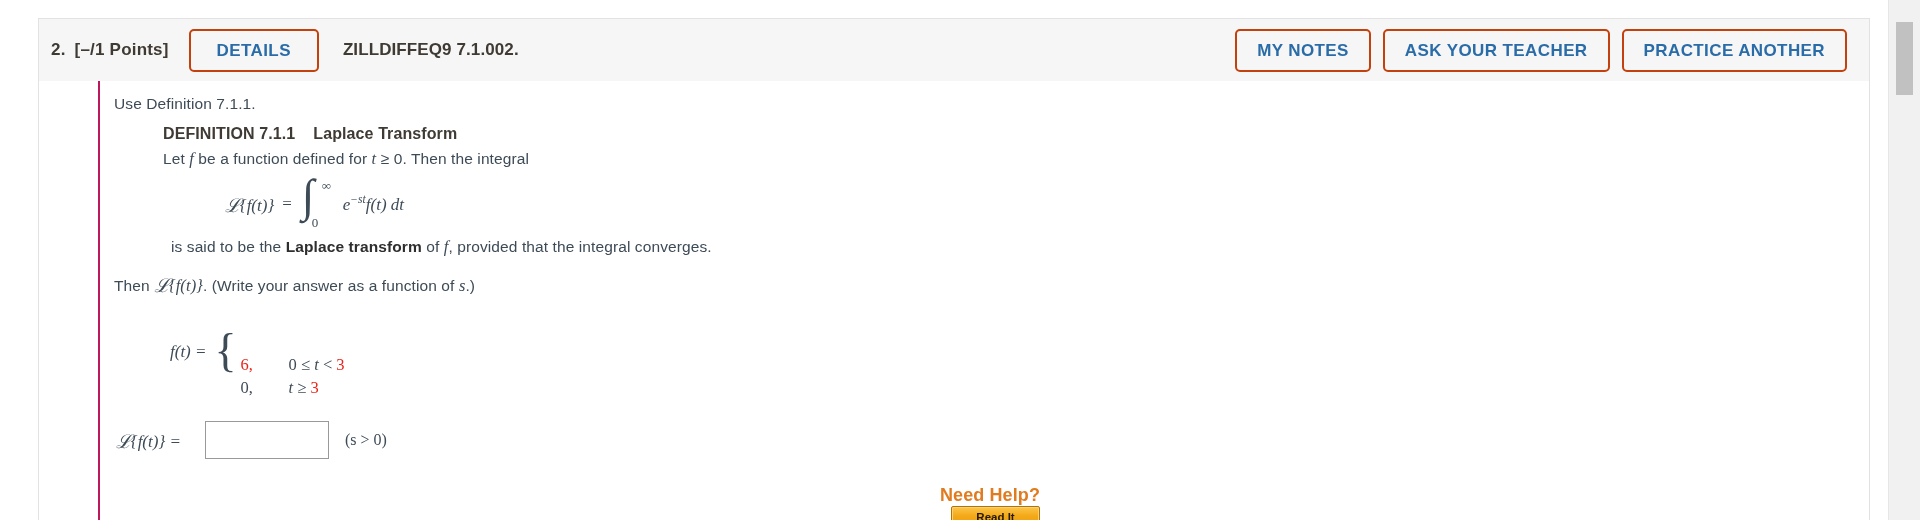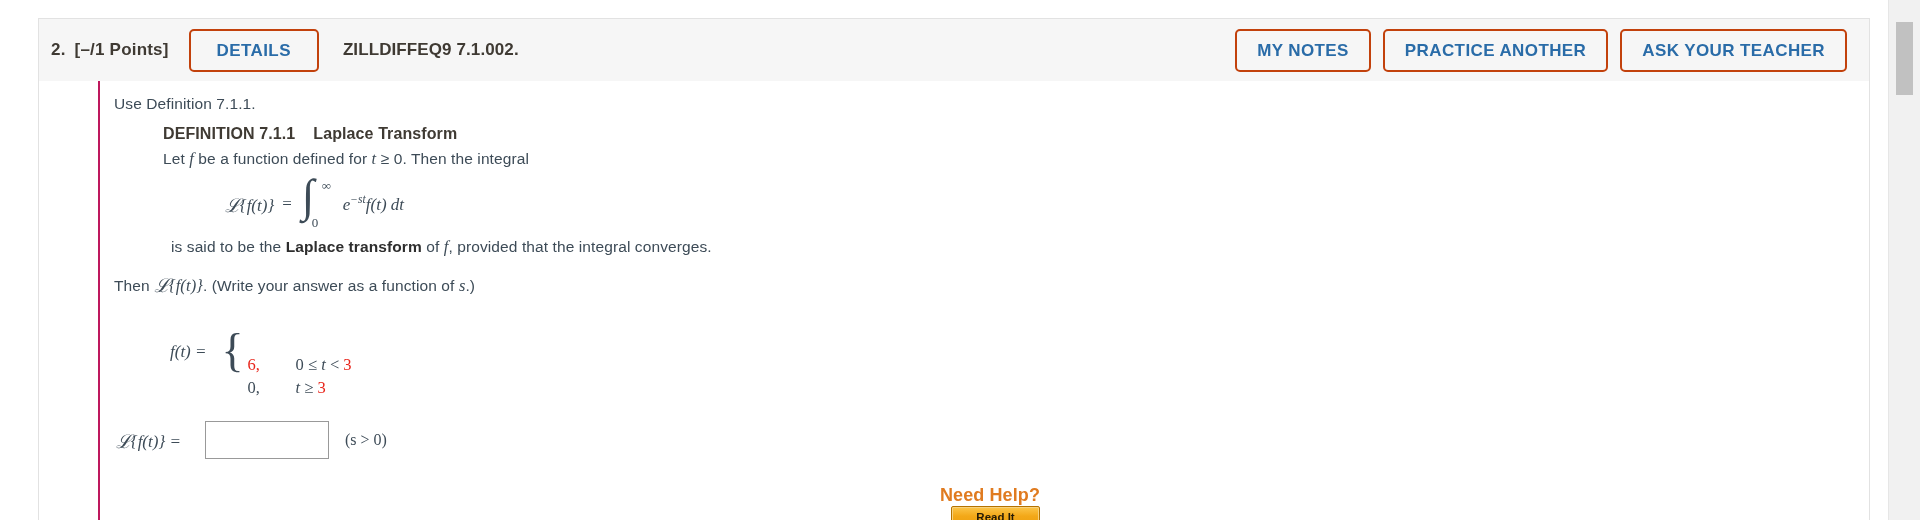--- a/index.html
+++ b/index.html
@@ -256,21 +256,21 @@
   .piecewise-row {
     display: flex;
     align-items: center;
     margin: 8px 0 0 56px;
     color: #3d4b57;
   }
   .pw-lhs {
     font-family: "Liberation Serif", serif;
     font-style: italic;
     font-size: 17px;
-    margin-right: 15px;
+    margin-right: 8px;
   }
   .brace {
     font-family: "Liberation Serif", serif;
     font-size: 46px;
     line-height: 40px;
     color: #3d4b57;
     position: relative;
     top: -1px;
   }
   .pw-cases {
@@ -366,22 +366,22 @@
     <div class="question-header">
       <span class="q-number">2.</span>
       <span class="q-points">[–/1 Points]</span>
       <button class="btn-outline details-btn">DETAILS</button>
       <span class="q-code">ZILLDIFFEQ9 7.1.002.</span>
 
       <span class="header-spacer"></span>
 
       <span class="header-actions">
         <button class="btn-outline">MY NOTES</button>
+        <button class="btn-outline">ASK YOUR TEACHER</button>
         <button class="btn-outline">PRACTICE ANOTHER</button>
-        <button class="btn-outline">ASK YOUR TEACHER</button>
       </span>
     </div>
 
     <div class="question-body">
       <div class="body-inner">
 
         <div class="prompt-line">Use Definition 7.1.1.</div>
 
         <div class="definition-block">
           <div class="def-title">

